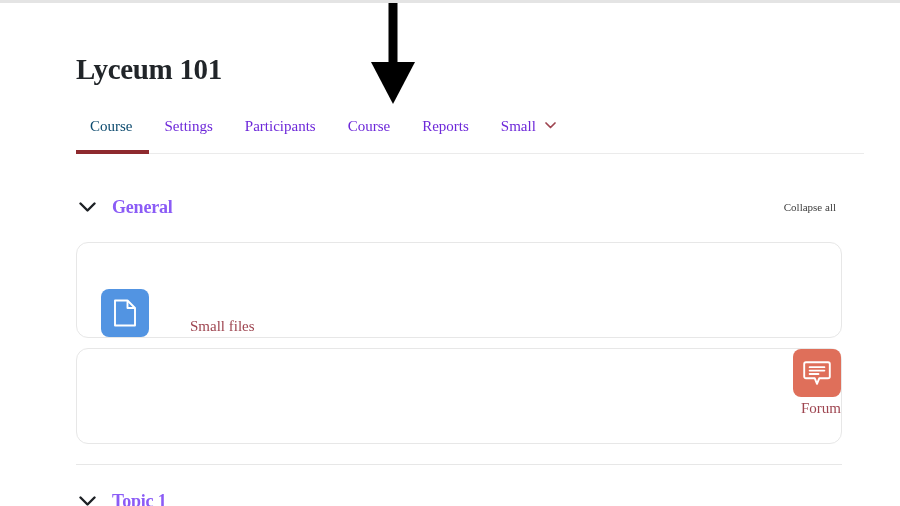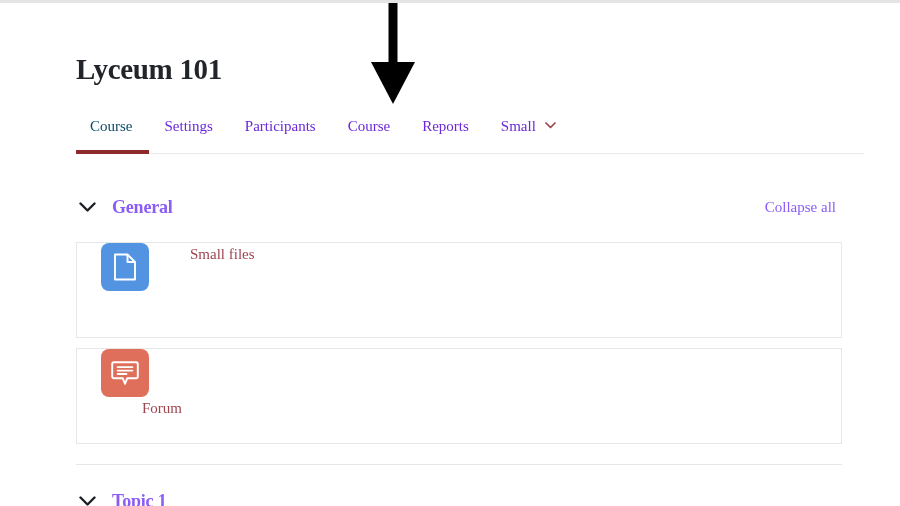--- a/index.html
+++ b/index.html
@@ -126,38 +126,38 @@
   .section-title {
     font-size: 18px;
     line-height: 30px;
     font-weight: bold;
     color: #8b5cf6;
     letter-spacing: -0.2px;
   }
 
   .collapse-all {
     margin-left: auto;
-    font-size: 15px;
-    color: #8b5cf6;
+    font-size: 11px;
+    color: #404040;
     cursor: pointer;
     text-decoration: none;
     padding-right: 28px;
   }
 
   
   .activity-card {
     position: absolute;
     left: 76px;
     width: 766px;
     height: 96px;
     background: #ffffff;
     border: 1px solid #e7e7e7;
-    border-radius: 0;
-    display: flex;
-    align-items: flex-start;
+    border-radius: 12px;
+    display: flex;
+    align-items: flex-end;
     padding-left: 24px;
     cursor: pointer;
   }
   #card-0 { top: 242px; }
   #card-1 { top: 348px; flex-direction: column; }
 
   .activity-icon {
     width: 48px;
     height: 48px;
     border-radius: 8px;

